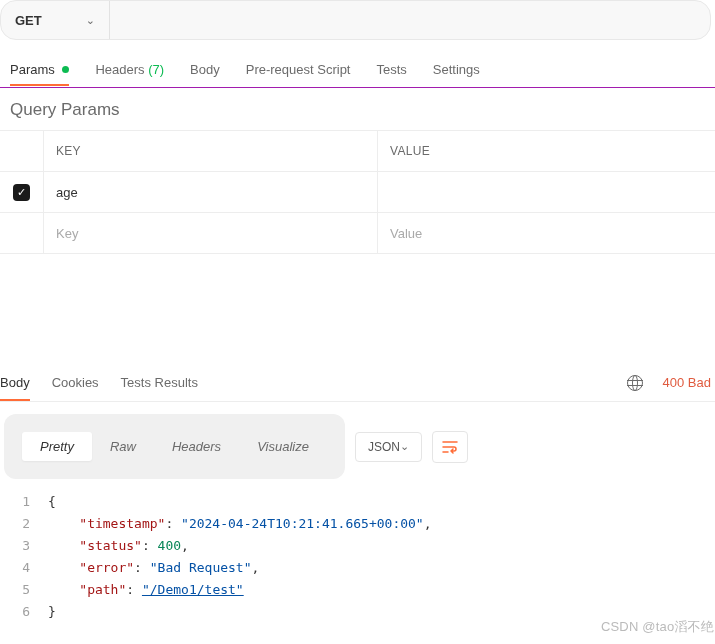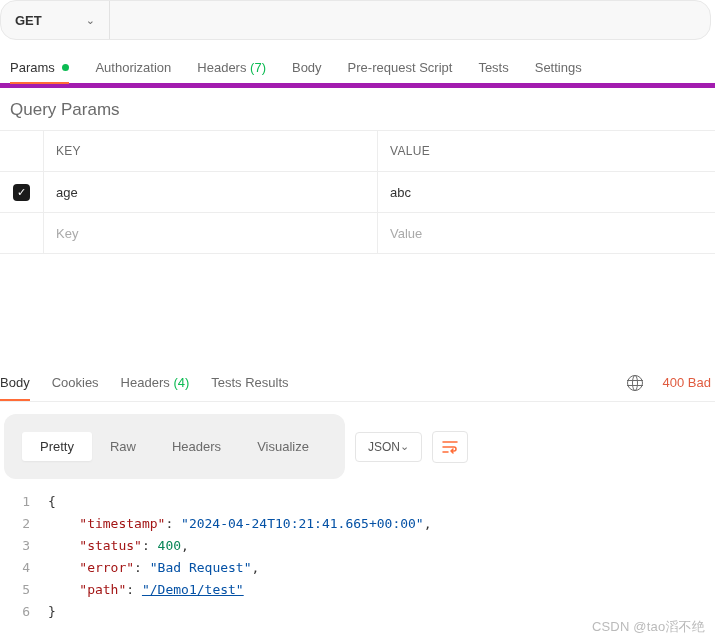--- a/index.html
+++ b/index.html
@@ -40,21 +40,21 @@
       font-size: 13px;
       color: #555;
       outline: none;
     }
 
     
     .req-tabs {
       display: flex;
       gap: 26px;
       padding: 0 0 0 10px;
-      border-bottom: 5px solid #a21caf;
+      border-bottom: 1px solid #a21caf;
       height: 36px;
       align-items: center;
     }
     .req-tab {
       color: #6b6b6b;
       font-size: 13px;
       padding: 8px 0;
       cursor: pointer;
       position: relative;
       white-space: nowrap;
@@ -187,20 +187,21 @@
       display: flex;
       align-items: center;
       gap: 10px;
       padding: 12px 4px;
     }
     .view-tabs {
       display: flex;
       background: #f0f0f0;
       border-radius: 12px;
       padding: 18px;
+      font-style: italic;
     }
     .view-tab {
       padding: 7px 18px;
       border-radius: 3px;
       color: #6b6b6b;
       font-size: 13px;
       cursor: pointer;
     }
     .view-tab.active { background: #fff; color: #333; box-shadow: 0 1px 2px rgba(0,0,0,0.05); }
     .format-select {
@@ -240,21 +241,21 @@
       user-select: none;
     }
     .jtxt { flex: 1; color: #333; }
     .jkey { color: #a31515; }
     .jstr { color: #0451a5; }
     .jnum { color: #098658; }
     .jurl { color: #0451a5; text-decoration: underline; }
 
     .watermark {
       position: absolute;
-      right: 10px;
+      right: 1px;
       bottom: 8px;
       font-size: 13px;
       color: rgba(130,130,130,0.55);
       letter-spacing: 0.2px;
     }
   </style>
 </head>
 <body>
 
 <div class="urlbar">
@@ -262,21 +263,20 @@
     <span class="method-label">GET</span>
     <span class="chevron">⌄</span>
   </div>
 </div>
 
 <div class="req-tabs">
   <div class="req-tab active">
     <span>Params</span>
     <span class="dot-indicator"></span>
   </div>
-  <div class="req-tab">Authorization</div>
   <div class="req-tab">
     <span>Headers</span>
     <span class="count-badge">(7)</span>
   </div>
   <div class="req-tab">Body</div>
   <div class="req-tab">Pre-request Script</div>
   <div class="req-tab">Tests</div>
   <div class="req-tab">Settings</div>
 </div>
 
@@ -287,46 +287,39 @@
     <div class="pcell-check"></div>
     <div class="pcell-key">KEY</div>
     <div class="pcell-val">VALUE</div>
   </div>
   <div class="prow">
     <div class="pcell-check">
       <div class="checkbox">✓</div>
     </div>
     <div class="pcell-key">
       <input class="cell-input" value="age" style="">
-    </div>
-    <div class="pcell-val">
-      <input class="cell-input" value="abc" style="">
     </div>
   </div>
   <div class="prow">
     <div class="pcell-check"></div>
     <div class="pcell-key">
       <input class="cell-input" placeholder="Key" style="">
     </div>
     <div class="pcell-val">
       <input class="cell-input" placeholder="Value" style="">
     </div>
   </div>
 </div>
 
 <div class="spacer"></div>
 
 <div class="resp-bar">
   <div class="resp-tabs">
     <div class="resp-tab active">Body</div>
     <div class="resp-tab">Cookies</div>
-    <div class="resp-tab">
-      <span>Headers</span>
-      <span class="count-badge">(4)</span>
-    </div>
     <div class="resp-tab">Tests Results</div>
   </div>
   <div class="resp-meta">
     <div class="globe"></div>
     <div class="status-400">400 Bad</div>
   </div>
 </div>
 
 <div class="view-toolbar">
   <div class="view-tabs">

